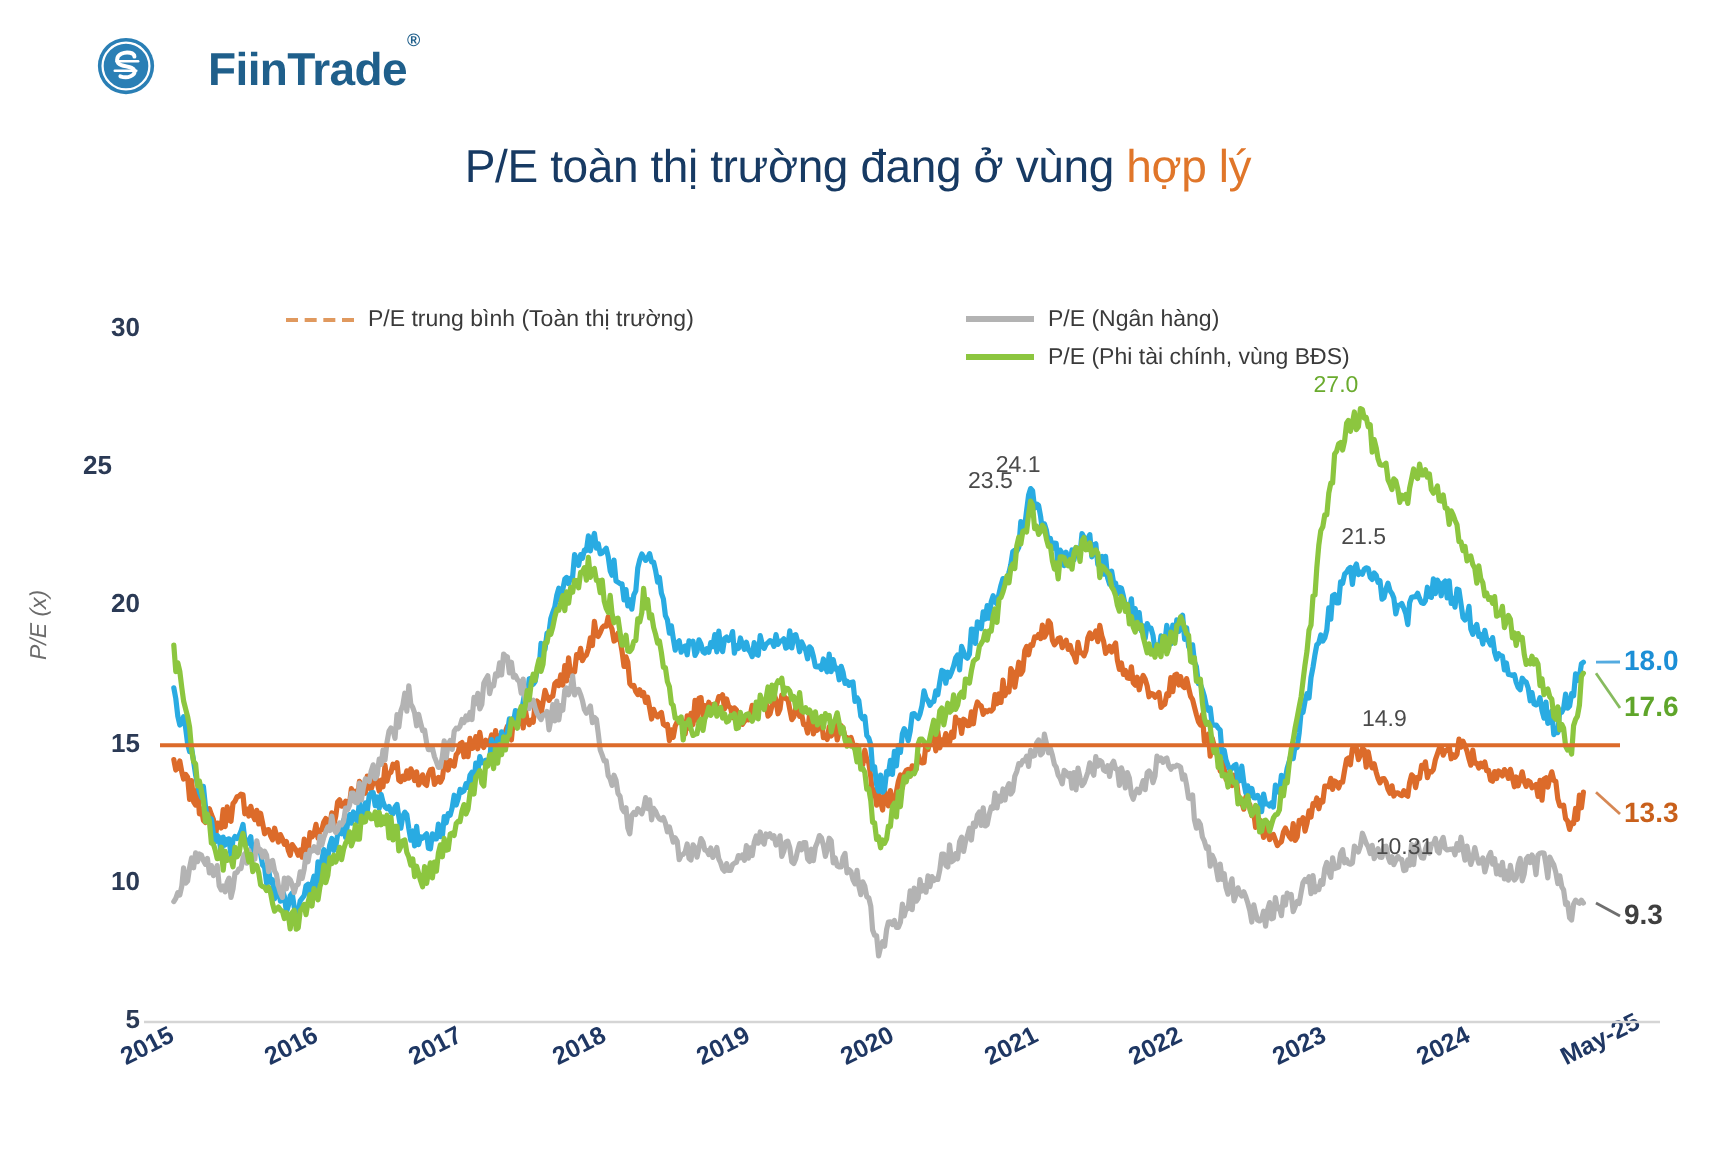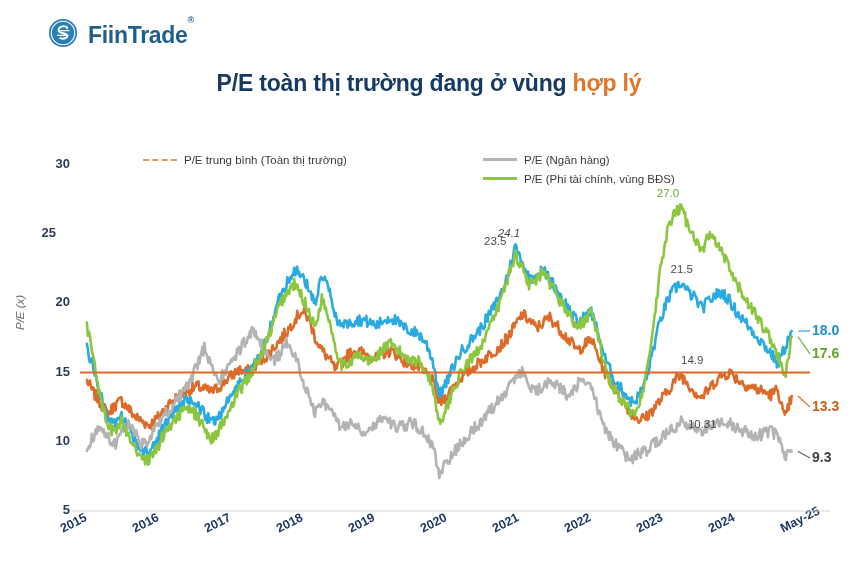--- a/index.html
+++ b/index.html
@@ -4,31 +4,31 @@
 <style>
   html,body{margin:0;padding:0;}
   body{
     width:858px;height:580px;background:#ffffff;
     font-family:"Liberation Sans", sans-serif;
     position:relative;overflow:hidden;
   }
   #stage{position:absolute;left:0;top:0;width:858px;height:580px;}
 
   
-  .brand{position:absolute;left:48px;top:16px;display:flex;align-items:center;gap:10px;}
+  .brand{position:absolute;left:48px;top:16px;display:flex;align-items:center;gap:26px;}
   .brand-mark{width:30px;height:30px;flex:0 0 30px;}
   .brand-name{
     font-size:23px;font-weight:bold;letter-spacing:-.3px;
     color:#1f5f8b;line-height:30px;position:relative;
   }
   .brand-name sup{font-size:9px;top:-11px;position:relative;font-weight:bold;}
 
   .title{
     position:absolute;left:0;top:70px;width:858px;text-align:center;
-    font-size:23px;font-weight:bold;color:#173a63;letter-spacing:-.2px;
+    font-size:23px;font-weight:normal;color:#173a63;letter-spacing:-.2px;
   }
   .title .hl{color:#E0762A;}
 
   
   .legend{position:absolute;left:143px;top:150px;width:680px;font-size:11.5px;color:#3a3a3a;}
   .legend-col{position:absolute;top:0;}
   .legend-col.c1{left:0;}
   .legend-col.c2{left:340px;}
   .legend-item{display:flex;align-items:center;height:19px;white-space:nowrap;}
   .sw{width:34px;height:0;border-top-width:3px;border-top-style:solid;margin-right:7px;flex:0 0 34px;}
@@ -121,21 +121,21 @@
         <path d="M86.9,343.9L87.9,349.3L88.9,358.1L89.9,362.5L90.9,361.0L91.8,358.3L92.8,363.8L93.8,371.9L94.8,375.8L95.8,374.1L96.8,380.6L97.8,387.5L98.8,392.1L99.7,396.0L100.7,398.7L101.7,393.2L102.7,403.0L103.7,409.2L104.7,409.1L105.7,409.6L106.7,417.2L107.6,420.9L108.6,417.7L109.6,418.8L110.6,427.2L111.6,418.6L112.6,422.5L113.6,419.7L114.5,419.4L115.5,427.7L116.5,420.0L117.5,418.2L118.5,419.3L119.5,417.9L120.5,415.7L121.5,412.2L122.4,419.8L123.4,422.0L124.4,420.2L125.4,418.4L126.4,429.3L127.4,424.2L128.4,422.1L129.4,425.5L130.3,426.7L131.3,432.5L132.3,433.7L133.3,441.7L134.3,434.8L135.3,441.2L136.3,439.9L137.3,449.4L138.2,446.2L139.2,444.0L140.2,450.6L141.2,445.0L142.2,448.3L143.2,456.1L144.2,452.7L145.1,447.9L146.1,446.5L147.1,453.5L148.1,457.9L149.1,456.2L150.1,450.4L151.1,449.1L152.1,447.7L153.0,442.9L154.0,442.1L155.0,449.3L156.0,441.9L157.0,438.1L158.0,443.7L159.0,430.9L160.0,439.6L160.9,430.2L161.9,424.8L162.9,433.2L163.9,428.6L164.9,422.5L165.9,419.2L166.9,425.2L167.9,423.3L168.8,417.3L169.8,415.1L170.8,416.9L171.8,410.1L172.8,418.7L173.8,411.7L174.8,407.3L175.7,411.6L176.7,406.0L177.7,408.3L178.7,410.9L179.7,400.9L180.7,407.8L181.7,407.3L182.7,401.4L183.6,405.8L184.6,397.8L185.6,396.4L186.6,396.3L187.6,402.8L188.6,398.5L189.6,404.2L190.6,397.3L191.5,401.0L192.5,403.5L193.5,404.3L194.5,403.2L195.5,406.0L196.5,406.9L197.5,403.5L198.5,402.2L199.4,408.3L200.4,414.1L201.4,408.1L202.4,406.1L203.4,407.3L204.4,414.3L205.4,420.1L206.4,415.5L207.3,423.0L208.3,413.2L209.3,422.3L210.3,418.4L211.3,419.1L212.3,417.9L213.3,416.9L214.2,424.1L215.2,424.4L216.2,416.9L217.2,419.4L218.2,419.5L219.2,412.1L220.2,418.3L221.2,418.0L222.1,408.3L223.1,411.4L224.1,406.8L225.1,407.6L226.1,403.8L227.1,397.6L228.1,402.5L229.1,399.4L230.0,394.7L231.0,396.1L232.0,395.4L233.0,391.8L234.0,393.7L235.0,387.6L236.0,386.1L237.0,391.6L237.9,381.5L238.9,386.1L239.9,378.3L240.9,381.4L241.9,380.8L242.9,380.1L243.9,381.5L244.8,380.0L245.8,369.8L246.8,376.5L247.8,376.2L248.8,369.4L249.8,375.7L250.8,365.9L251.8,371.1L252.7,368.9L253.7,366.4L254.7,359.4L255.7,359.8L256.7,361.5L257.7,355.3L258.7,358.8L259.7,355.3L260.6,356.2L261.6,350.9L262.6,345.0L263.6,349.3L264.6,339.4L265.6,339.2L266.6,342.1L267.6,340.7L268.5,335.4L269.5,334.8L270.5,321.7L271.5,322.4L272.5,324.7L273.5,316.6L274.5,316.3L275.4,309.3L276.4,306.2L277.4,303.5L278.4,297.6L279.4,294.1L280.4,300.0L281.4,294.8L282.4,289.6L283.3,288.7L284.3,291.8L285.3,289.1L286.3,288.5L287.3,277.3L288.3,279.7L289.3,282.7L290.3,277.3L291.2,279.2L292.2,275.1L293.2,275.3L294.2,267.9L295.2,275.4L296.2,270.1L297.2,266.7L298.2,274.1L299.1,271.8L300.1,276.9L301.1,276.4L302.1,275.2L303.1,274.1L304.1,278.3L305.1,285.5L306.0,287.6L307.0,280.0L308.0,290.5L309.0,291.1L310.0,291.8L311.0,291.9L312.0,300.0L313.0,294.8L313.9,303.0L314.9,299.9L315.9,304.6L316.9,297.4L317.9,295.4L318.9,283.9L319.9,279.8L320.9,277.0L321.8,278.4L322.8,280.2L323.8,279.1L324.8,276.8L325.8,281.0L326.8,281.0L327.8,285.3L328.8,291.0L329.7,288.7L330.7,296.6L331.7,299.5L332.7,307.8L333.7,309.9L334.7,316.6L335.7,312.9L336.6,319.0L337.6,325.1L338.6,321.4L339.6,320.4L340.6,326.1L341.6,323.6L342.6,323.0L343.6,327.4L344.5,320.4L345.5,321.7L346.5,320.6L347.5,327.7L348.5,325.9L349.5,319.9L350.5,322.1L351.5,325.9L352.4,326.5L353.4,324.3L354.4,326.1L355.4,321.3L356.4,323.3L357.4,317.3L358.4,325.9L359.4,315.6L360.3,323.3L361.3,325.8L362.3,319.3L363.3,318.5L364.3,320.2L365.3,319.2L366.3,315.8L367.2,326.6L368.2,322.7L369.2,324.2L370.2,319.0L371.2,322.3L372.2,324.7L373.2,321.1L374.2,324.8L375.1,326.0L376.1,328.3L377.1,321.3L378.1,327.1L379.1,327.6L380.1,317.8L381.1,322.1L382.1,324.2L383.0,322.2L384.0,321.3L385.0,320.3L386.0,320.9L387.0,323.2L388.0,317.3L389.0,322.2L390.0,320.7L390.9,320.4L391.9,319.4L392.9,324.1L393.9,323.4L394.9,315.4L395.9,324.0L396.9,317.8L397.9,317.3L398.8,320.7L399.8,325.9L400.8,320.9L401.8,323.0L402.8,325.0L403.8,329.4L404.8,323.4L405.7,324.4L406.7,328.2L407.7,333.3L408.7,333.4L409.7,333.0L410.7,334.8L411.7,329.5L412.7,333.3L413.6,335.9L414.6,327.1L415.6,335.8L416.6,329.8L417.6,334.5L418.6,334.1L419.6,339.9L420.6,333.2L421.5,336.0L422.5,341.7L423.5,340.6L424.5,342.7L425.5,341.3L426.5,341.0L427.5,350.7L428.5,348.8L429.4,350.3L430.4,358.1L431.4,359.4L432.4,358.3L433.4,367.7L434.4,369.1L435.4,372.4L436.3,384.6L437.3,383.4L438.3,392.4L439.3,395.6L440.3,387.5L441.3,396.1L442.3,394.6L443.3,385.8L444.2,387.1L445.2,380.2L446.2,387.2L447.2,375.7L448.2,383.0L449.2,372.8L450.2,376.2L451.2,366.8L452.1,364.3L453.1,366.1L454.1,370.3L455.1,365.6L456.1,357.0L457.1,356.8L458.1,358.2L459.1,359.2L460.0,357.0L461.0,352.8L462.0,345.4L463.0,349.0L464.0,350.4L465.0,352.7L466.0,351.1L466.9,350.7L467.9,345.5L468.9,347.4L469.9,341.1L470.9,335.2L471.9,335.8L472.9,341.6L473.9,336.1L474.8,338.4L475.8,336.0L476.8,333.1L477.8,329.0L478.8,327.5L479.8,334.9L480.8,323.2L481.8,325.8L482.7,328.3L483.7,329.1L484.7,327.2L485.7,314.6L486.7,314.7L487.7,321.7L488.7,310.9L489.7,311.9L490.6,314.3L491.6,305.9L492.6,309.5L493.6,302.8L494.6,309.1L495.6,300.9L496.6,297.8L497.5,300.9L498.5,302.0L499.5,296.9L500.5,292.6L501.5,289.3L502.5,289.8L503.5,289.7L504.5,286.3L505.4,282.3L506.4,275.8L507.4,275.1L508.4,275.6L509.4,273.7L510.4,260.8L511.4,264.4L512.4,262.8L513.3,255.3L514.3,247.5L515.3,244.3L516.3,245.4L517.3,254.1L518.3,252.0L519.3,252.7L520.3,258.2L521.2,265.3L522.2,261.9L523.2,265.1L524.2,271.3L525.2,269.2L526.2,274.4L527.2,271.6L528.1,271.7L529.1,284.1L530.1,275.1L531.1,276.5L532.1,282.8L533.1,276.1L534.1,281.6L535.1,281.7L536.0,274.9L537.0,279.9L538.0,273.8L539.0,275.2L540.0,277.2L541.0,266.8L542.0,268.6L543.0,273.5L543.9,269.3L544.9,267.3L545.9,278.4L546.9,272.4L547.9,271.9L548.9,282.2L549.9,278.8L550.9,278.2L551.8,287.1L552.8,278.2L553.8,288.9L554.8,292.1L555.8,285.5L556.8,291.3L557.8,291.5L558.7,297.0L559.7,293.7L560.7,294.1L561.7,298.1L562.7,303.0L563.7,303.6L564.7,305.0L565.7,299.4L566.6,310.8L567.6,304.3L568.6,310.2L569.6,306.3L570.6,315.4L571.6,312.9L572.6,319.2L573.6,311.8L574.5,314.0L575.5,314.1L576.5,317.7L577.5,325.0L578.5,322.6L579.5,324.9L580.5,317.9L581.5,319.5L582.4,321.4L583.4,312.7L584.4,317.8L585.4,322.0L586.4,312.5L587.4,320.6L588.4,309.9L589.4,315.7L590.3,308.9L591.3,307.6L592.3,319.7L593.3,313.9L594.3,323.2L595.3,325.5L596.3,322.4L597.2,330.8L598.2,333.4L599.2,341.8L600.2,342.2L601.2,344.9L602.2,348.3L603.2,353.2L604.2,355.2L605.1,354.0L606.1,362.5L607.1,362.6L608.1,362.5L609.1,364.0L610.1,365.0L611.1,378.1L612.1,375.1L613.0,380.0L614.0,382.7L615.0,385.2L616.0,384.2L617.0,382.9L618.0,382.3L619.0,390.6L620.0,390.3L620.9,383.1L621.9,391.3L622.9,396.5L623.9,392.9L624.9,397.8L625.9,394.2L626.9,398.8L627.8,399.0L628.8,397.7L629.8,399.5L630.8,405.8L631.8,397.0L632.8,401.9L633.8,401.9L634.8,403.0L635.7,401.5L636.7,403.5L637.7,392.6L638.7,394.2L639.7,396.3L640.7,387.7L641.7,391.3L642.7,389.1L643.6,384.1L644.6,380.7L645.6,377.0L646.6,379.3L647.6,372.6L648.6,373.7L649.6,366.3L650.6,355.5L651.5,356.2L652.5,350.6L653.5,346.8L654.5,349.0L655.5,338.8L656.5,333.6L657.5,327.2L658.4,322.4L659.4,321.4L660.4,317.5L661.4,320.5L662.4,318.9L663.4,315.0L664.4,303.9L665.4,309.6L666.3,297.9L667.3,297.3L668.3,301.5L669.3,301.5L670.3,290.9L671.3,291.7L672.3,287.1L673.3,286.1L674.2,284.5L675.2,283.7L676.2,292.2L677.2,284.2L678.2,282.0L679.2,287.3L680.2,286.1L681.2,287.1L682.1,284.7L683.1,283.9L684.1,284.2L685.1,288.6L686.1,289.7L687.1,286.5L688.1,287.6L689.0,291.2L690.0,290.4L691.0,299.6L692.0,298.8L693.0,294.4L694.0,291.6L695.0,295.3L696.0,296.8L696.9,299.0L697.9,306.9L698.9,302.7L699.9,302.6L700.9,301.7L701.9,304.1L702.9,306.8L703.9,312.3L704.8,301.3L705.8,298.6L706.8,298.4L707.8,298.3L708.8,296.6L709.8,299.3L710.8,301.4L711.8,301.7L712.7,300.4L713.7,293.6L714.7,298.2L715.7,298.7L716.7,289.4L717.7,296.8L718.7,290.0L719.6,291.6L720.6,297.9L721.6,291.5L722.6,290.5L723.6,299.0L724.6,290.4L725.6,301.7L726.6,299.1L727.5,303.6L728.5,294.6L729.5,295.0L730.5,301.9L731.5,308.8L732.5,310.0L733.5,308.7L734.5,303.2L735.4,314.5L736.4,317.2L737.4,313.8L738.4,312.2L739.4,318.2L740.4,317.3L741.4,322.0L742.4,315.2L743.3,319.4L744.3,320.4L745.3,322.5L746.3,318.8L747.3,326.1L748.3,329.5L749.3,326.9L750.2,327.8L751.2,328.0L752.2,335.0L753.2,331.5L754.2,337.2L755.2,337.4L756.2,337.7L757.2,337.3L758.1,341.2L759.1,343.8L760.1,344.9L761.1,339.1L762.1,340.4L763.1,341.1L764.1,344.0L765.1,350.4L766.0,346.3L767.0,352.0L768.0,352.5L769.0,351.9L770.0,348.8L771.0,355.3L772.0,359.1L773.0,351.1L773.9,361.7L774.9,361.0L775.9,355.6L776.9,367.3L777.9,364.2L778.9,366.3L779.9,354.9L780.9,356.1L781.8,354.2L782.8,347.0L783.8,354.1L784.8,353.0L785.8,346.8L786.8,347.9L787.8,336.9L788.7,340.3L789.7,338.6L790.7,331.9L791.7,331.1" fill="none" stroke="#29ABE2" stroke-width="2.6" stroke-linejoin="round" stroke-linecap="round"></path>
         <path d="M86.9,450.8L87.9,449.2L88.9,446.3L89.9,447.5L90.9,443.1L91.8,433.9L92.8,441.6L93.8,440.5L94.8,433.8L95.8,429.0L96.8,433.9L97.8,426.4L98.8,430.8L99.7,427.0L100.7,427.5L101.7,430.3L102.7,432.2L103.7,429.2L104.7,436.5L105.7,432.8L106.7,437.8L107.6,436.1L108.6,432.8L109.6,442.9L110.6,444.9L111.6,443.0L112.6,445.9L113.6,441.0L114.5,439.1L115.5,448.7L116.5,444.5L117.5,436.6L118.5,436.3L119.5,434.4L120.5,434.3L121.5,429.0L122.4,426.8L123.4,431.6L124.4,425.2L125.4,428.3L126.4,428.5L127.4,429.6L128.4,420.4L129.4,425.6L130.3,424.9L131.3,428.6L132.3,425.6L133.3,427.6L134.3,435.8L135.3,430.9L136.3,430.2L137.3,435.5L138.2,437.1L139.2,443.0L140.2,446.5L141.2,448.7L142.2,439.0L143.2,444.4L144.2,439.0L145.1,439.9L146.1,442.4L147.1,446.3L148.1,442.7L149.1,442.1L150.1,435.9L151.1,439.2L152.1,434.6L153.0,427.2L154.0,430.9L155.0,425.1L156.0,425.5L157.0,423.3L158.0,425.5L159.0,426.3L160.0,418.2L160.9,422.5L161.9,418.6L162.9,416.0L163.9,413.5L164.9,415.3L165.9,408.0L166.9,414.5L167.9,416.3L168.8,415.1L169.8,411.4L170.8,412.4L171.8,410.7L172.8,404.0L173.8,404.8L174.8,402.6L175.7,396.6L176.7,396.6L177.7,401.2L178.7,401.4L179.7,391.6L180.7,400.0L181.7,393.7L182.7,389.4L183.6,390.0L184.6,390.7L185.6,385.5L186.6,382.4L187.6,389.3L188.6,387.5L189.6,379.5L190.6,382.2L191.5,375.1L192.5,380.0L193.5,371.1L194.5,365.6L195.5,364.0L196.5,365.1L197.5,369.2L198.5,357.3L199.4,363.6L200.4,355.5L201.4,352.7L202.4,346.6L203.4,355.6L204.4,342.9L205.4,352.0L206.4,353.8L207.3,356.4L208.3,362.9L209.3,357.2L210.3,361.4L211.3,365.3L212.3,365.1L213.3,371.4L214.2,374.8L215.2,374.8L216.2,374.0L217.2,378.3L218.2,380.8L219.2,383.7L220.2,383.6L221.2,378.1L222.1,370.4L223.1,378.9L224.1,372.0L225.1,370.3L226.1,374.7L227.1,365.6L228.1,364.1L229.1,364.4L230.0,363.2L231.0,359.7L232.0,361.3L233.0,358.0L234.0,359.9L235.0,356.2L236.0,359.8L237.0,348.7L237.9,351.9L238.9,346.7L239.9,354.5L240.9,352.2L241.9,341.6L242.9,339.6L243.9,337.9L244.8,346.8L245.8,342.6L246.8,342.9L247.8,336.9L248.8,337.9L249.8,331.4L250.8,337.5L251.8,327.0L252.7,328.0L253.7,328.4L254.7,336.5L255.7,331.1L256.7,338.6L257.7,337.7L258.7,339.8L259.7,340.8L260.6,346.6L261.6,339.5L262.6,350.5L263.6,350.7L264.6,354.3L265.6,350.9L266.6,350.1L267.6,354.1L268.5,356.6L269.5,358.3L270.5,359.8L271.5,357.5L272.5,357.4L273.5,355.7L274.5,364.9L275.4,360.1L276.4,352.3L277.4,360.5L278.4,350.6L279.4,360.0L280.4,352.8L281.4,355.1L282.4,345.1L283.3,344.0L284.3,347.4L285.3,344.2L286.3,337.9L287.3,347.5L288.3,344.9L289.3,344.7L290.3,347.3L291.2,350.2L292.2,354.8L293.2,356.6L294.2,355.0L295.2,353.0L296.2,361.3L297.2,358.7L298.2,359.7L299.1,366.5L300.1,374.9L301.1,377.6L302.1,380.5L303.1,380.4L304.1,387.8L305.1,389.5L306.0,392.7L307.0,387.6L308.0,390.1L309.0,396.7L310.0,398.1L311.0,404.2L312.0,405.9L313.0,403.9L313.9,414.0L314.9,416.9L315.9,407.6L316.9,406.2L317.9,407.2L318.9,404.3L319.9,405.5L320.9,406.9L321.8,404.2L322.8,398.8L323.8,404.3L324.8,399.9L325.8,409.9L326.8,404.2L327.8,405.6L328.8,408.0L329.7,409.4L330.7,409.9L331.7,408.8L332.7,411.6L333.7,415.9L334.7,413.5L335.7,417.4L336.6,421.1L337.6,418.9L338.6,420.6L339.6,429.8L340.6,427.6L341.6,427.2L342.6,426.0L343.6,422.0L344.5,429.1L345.5,430.0L346.5,422.4L347.5,423.9L348.5,428.6L349.5,424.0L350.5,419.3L351.5,421.1L352.4,425.0L353.4,425.3L354.4,427.3L355.4,424.0L356.4,428.7L357.4,427.0L358.4,423.7L359.4,429.5L360.3,431.3L361.3,434.5L362.3,435.6L363.3,431.8L364.3,435.2L365.3,435.2L366.3,432.3L367.2,431.6L368.2,431.2L369.2,427.8L370.2,428.9L371.2,427.5L372.2,430.2L373.2,422.8L374.2,429.1L375.1,423.9L376.1,427.8L377.1,421.2L378.1,418.0L379.1,421.6L380.1,416.0L381.1,420.5L382.1,422.0L383.0,417.0L384.0,418.2L385.0,416.9L386.0,419.0L387.0,417.9L388.0,422.5L389.0,421.6L390.0,417.9L390.9,428.2L391.9,425.7L392.9,421.1L393.9,420.6L394.9,423.9L395.9,430.9L396.9,431.8L397.9,429.4L398.8,425.4L399.8,421.8L400.8,424.9L401.8,421.3L402.8,421.3L403.8,429.4L404.8,430.7L405.7,424.6L406.7,430.3L407.7,423.5L408.7,421.1L409.7,417.8L410.7,418.9L411.7,422.6L412.7,428.2L413.6,424.8L414.6,419.1L415.6,420.3L416.6,431.4L417.6,428.9L418.6,433.0L419.6,433.5L420.6,433.5L421.5,428.7L422.5,426.7L423.5,436.4L424.5,434.8L425.5,435.8L426.5,439.9L427.5,441.9L428.5,435.2L429.4,442.9L430.4,447.3L431.4,440.9L432.4,443.1L433.4,448.4L434.4,448.9L435.4,453.2L436.3,465.0L437.3,467.6L438.3,467.9L439.3,478.0L440.3,473.6L441.3,470.8L442.3,473.1L443.3,464.8L444.2,461.0L445.2,460.9L446.2,462.3L447.2,460.2L448.2,463.7L449.2,463.7L450.2,461.2L451.2,452.0L452.1,458.0L453.1,454.1L454.1,454.3L455.1,445.4L456.1,454.8L457.1,444.0L458.1,450.6L459.1,449.1L460.0,439.8L461.0,445.5L462.0,442.8L463.0,446.1L464.0,437.9L465.0,443.3L466.0,438.3L466.9,440.3L467.9,439.4L468.9,439.7L469.9,435.0L470.9,427.1L471.9,427.1L472.9,432.7L473.9,433.5L474.8,422.4L475.8,430.9L476.8,430.1L477.8,426.8L478.8,429.4L479.8,420.8L480.8,418.6L481.8,425.7L482.7,421.0L483.7,417.8L484.7,414.1L485.7,420.0L486.7,411.6L487.7,413.3L488.7,407.5L489.7,406.0L490.6,412.7L491.6,403.9L492.6,413.0L493.6,412.3L494.6,407.2L495.6,403.5L496.6,404.1L497.5,396.6L498.5,404.0L499.5,398.1L500.5,400.5L501.5,394.5L502.5,400.0L503.5,394.2L504.5,391.8L505.4,397.0L506.4,395.5L507.4,388.1L508.4,385.7L509.4,381.8L510.4,382.4L511.4,380.2L512.4,380.4L513.3,378.1L514.3,383.2L515.3,375.2L516.3,378.1L517.3,377.8L518.3,371.5L519.3,370.0L520.3,377.5L521.2,376.6L522.2,367.1L523.2,371.6L524.2,376.4L525.2,374.2L526.2,377.6L527.2,382.2L528.1,383.6L529.1,387.6L530.1,389.2L531.1,391.9L532.1,385.2L533.1,386.1L534.1,388.1L535.1,386.7L536.0,394.1L537.0,386.3L538.0,394.9L539.0,384.0L540.0,388.8L541.0,392.8L542.0,391.5L543.0,388.8L543.9,386.2L544.9,381.4L545.9,385.3L546.9,387.6L547.9,378.3L548.9,383.1L549.9,380.2L550.9,380.9L551.8,385.0L552.8,385.6L553.8,382.9L554.8,388.2L555.8,382.4L556.8,380.6L557.8,384.4L558.7,384.5L559.7,392.7L560.7,383.9L561.7,387.4L562.7,394.0L563.7,386.3L564.7,389.1L565.7,397.2L566.6,399.6L567.6,396.4L568.6,394.6L569.6,396.4L570.6,393.5L571.6,390.3L572.6,394.8L573.6,386.3L574.5,385.5L575.5,387.1L576.5,391.3L577.5,388.0L578.5,378.0L579.5,380.3L580.5,379.0L581.5,381.2L582.4,379.5L583.4,379.0L584.4,383.0L585.4,384.6L586.4,383.2L587.4,383.4L588.4,382.6L589.4,383.0L590.3,383.6L591.3,389.5L592.3,387.5L593.3,392.5L594.3,399.1L595.3,399.3L596.3,397.5L597.2,409.8L598.2,414.1L599.2,410.5L600.2,412.3L601.2,418.5L602.2,420.6L603.2,424.2L604.2,423.5L605.1,433.1L606.1,427.6L607.1,429.9L608.1,434.1L609.1,439.9L610.1,432.0L611.1,439.7L612.1,436.8L613.0,443.8L614.0,447.1L615.0,442.9L616.0,439.4L617.0,450.4L618.0,447.5L619.0,443.9L620.0,446.9L620.9,448.0L621.9,445.9L622.9,448.4L623.9,451.5L624.9,455.3L625.9,461.0L626.9,452.4L627.8,456.5L628.8,460.1L629.8,460.5L630.8,459.7L631.8,455.6L632.8,463.1L633.8,454.8L634.8,451.3L635.7,459.4L636.7,459.0L637.7,448.8L638.7,454.3L639.7,453.7L640.7,457.8L641.7,448.6L642.7,452.5L643.6,446.5L644.6,448.5L645.6,447.3L646.6,455.8L647.6,453.3L648.6,450.7L649.6,451.7L650.6,446.0L651.5,441.3L652.5,439.7L653.5,440.8L654.5,438.3L655.5,446.8L656.5,437.8L657.5,446.0L658.4,443.4L659.4,444.8L660.4,440.3L661.4,442.1L662.4,434.3L663.4,431.2L664.4,435.9L665.4,438.7L666.3,428.9L667.3,434.3L668.3,433.9L669.3,433.5L670.3,426.7L671.3,424.8L672.3,431.4L673.3,429.7L674.2,431.8L675.2,432.1L676.2,431.5L677.2,423.0L678.2,424.6L679.2,426.0L680.2,423.0L681.2,416.6L682.1,418.9L683.1,421.7L684.1,423.4L685.1,426.8L686.1,422.7L687.1,429.3L688.1,426.7L689.0,424.3L690.0,428.6L691.0,428.7L692.0,423.3L693.0,423.1L694.0,428.3L695.0,431.1L696.0,428.4L696.9,432.3L697.9,430.2L698.9,428.2L699.9,429.5L700.9,429.8L701.9,435.3L702.9,435.0L703.9,429.9L704.8,432.6L705.8,422.3L706.8,432.3L707.8,423.2L708.8,421.3L709.8,426.4L710.8,428.9L711.8,429.1L712.7,424.6L713.7,421.9L714.7,426.6L715.7,422.1L716.7,422.0L717.7,419.2L718.7,425.5L719.6,426.4L720.6,420.9L721.6,418.7L722.6,424.1L723.6,425.0L724.6,424.7L725.6,424.6L726.6,424.4L727.5,427.4L728.5,421.8L729.5,425.0L730.5,418.6L731.5,424.6L732.5,430.1L733.5,423.0L734.5,428.4L735.4,432.2L736.4,429.0L737.4,423.8L738.4,428.2L739.4,431.6L740.4,431.4L741.4,429.0L742.4,436.0L743.3,432.7L744.3,428.3L745.3,426.2L746.3,432.0L747.3,429.3L748.3,436.9L749.3,433.0L750.2,437.4L751.2,431.2L752.2,439.5L753.2,435.6L754.2,440.1L755.2,432.7L756.2,438.6L757.2,440.0L758.1,438.9L759.1,432.3L760.1,429.2L761.1,440.4L762.1,437.0L763.1,429.5L764.1,428.2L765.1,431.3L766.0,427.5L767.0,429.7L768.0,437.3L769.0,427.6L770.0,426.6L771.0,426.4L772.0,426.5L773.0,432.4L773.9,438.9L774.9,428.5L775.9,430.7L776.9,432.4L777.9,436.2L778.9,441.8L779.9,437.9L780.9,443.4L781.8,444.9L782.8,452.2L783.8,451.5L784.8,458.9L785.8,460.0L786.8,452.1L787.8,450.1L788.7,451.0L789.7,451.6L790.7,450.1L791.7,451.5" fill="none" stroke="#B3B3B3" stroke-width="2.6" stroke-linejoin="round" stroke-linecap="round"></path>
         <path d="M86.9,322.5L87.9,335.8L88.9,331.4L89.9,335.7L90.9,343.9L91.8,350.5L92.8,354.4L93.8,358.3L94.8,363.6L95.8,375.1L96.8,380.8L97.8,382.0L98.8,392.9L99.7,390.5L100.7,395.4L101.7,400.4L102.7,410.9L103.7,407.0L104.7,410.6L105.7,421.6L106.7,422.0L107.6,425.0L108.6,429.3L109.6,429.1L110.6,423.6L111.6,435.1L112.6,425.7L113.6,430.2L114.5,429.9L115.5,429.3L116.5,433.4L117.5,423.7L118.5,428.4L119.5,427.0L120.5,420.5L121.5,416.7L122.4,421.6L123.4,425.7L124.4,430.9L125.4,427.2L126.4,435.8L127.4,432.4L128.4,432.8L129.4,436.6L130.3,442.4L131.3,443.3L132.3,443.6L133.3,445.3L134.3,443.6L135.3,446.5L136.3,451.9L137.3,455.6L138.2,454.5L139.2,453.5L140.2,455.0L141.2,455.7L142.2,459.3L143.2,456.4L144.2,457.4L145.1,464.5L146.1,456.3L147.1,455.1L148.1,464.6L149.1,464.0L150.1,455.4L151.1,454.2L152.1,452.2L153.0,457.3L154.0,451.2L155.0,447.3L156.0,453.0L157.0,444.3L158.0,446.6L159.0,449.9L160.0,443.2L160.9,440.7L161.9,432.6L162.9,441.3L163.9,437.7L164.9,428.9L165.9,431.8L166.9,427.6L167.9,431.0L168.8,428.3L169.8,423.7L170.8,429.8L171.8,424.6L172.8,421.6L173.8,420.0L174.8,415.9L175.7,422.9L176.7,419.8L177.7,412.4L178.7,419.6L179.7,419.6L180.7,408.1L181.7,411.1L182.7,410.9L183.6,406.7L184.6,406.9L185.6,409.4L186.6,409.2L187.6,406.0L188.6,412.5L189.6,406.2L190.6,412.4L191.5,408.5L192.5,411.8L193.5,407.6L194.5,419.0L195.5,408.7L196.5,420.0L197.5,413.2L198.5,413.2L199.4,425.4L200.4,423.3L201.4,420.4L202.4,420.0L203.4,426.2L204.4,428.5L205.4,432.5L206.4,429.5L207.3,438.3L208.3,433.1L209.3,436.6L210.3,440.4L211.3,443.4L212.3,433.3L213.3,441.7L214.2,436.3L215.2,431.4L216.2,438.9L217.2,431.1L218.2,435.6L219.2,426.6L220.2,422.4L221.2,428.4L222.1,419.2L223.1,425.1L224.1,424.8L225.1,417.1L226.1,416.6L227.1,417.7L228.1,411.7L229.1,410.6L230.0,410.8L231.0,405.5L232.0,402.3L233.0,407.0L234.0,404.6L235.0,396.6L236.0,392.4L237.0,397.0L237.9,388.5L238.9,387.1L239.9,385.3L240.9,391.6L241.9,393.0L242.9,381.4L243.9,383.0L244.8,377.5L245.8,377.3L246.8,384.3L247.8,373.4L248.8,381.6L249.8,372.3L250.8,377.3L251.8,368.4L252.7,375.0L253.7,368.4L254.7,367.5L255.7,359.6L256.7,361.9L257.7,361.6L258.7,364.1L259.7,356.1L260.6,353.2L261.6,358.0L262.6,353.0L263.6,345.3L264.6,349.9L265.6,341.7L266.6,337.1L267.6,340.2L268.5,334.1L269.5,329.8L270.5,335.7L271.5,332.1L272.5,321.4L273.5,321.3L274.5,315.7L275.4,317.1L276.4,313.5L277.4,308.5L278.4,304.8L279.4,305.1L280.4,301.4L281.4,297.8L282.4,305.3L283.3,295.9L284.3,301.6L285.3,293.8L286.3,296.1L287.3,290.2L288.3,290.3L289.3,293.9L290.3,286.2L291.2,286.1L292.2,283.8L293.2,290.1L294.2,278.7L295.2,288.7L296.2,285.0L297.2,284.3L298.2,290.2L299.1,290.2L300.1,296.3L301.1,290.0L302.1,300.5L303.1,304.2L304.1,306.2L305.1,297.7L306.0,306.6L307.0,311.4L308.0,309.6L309.0,309.1L310.0,316.1L311.0,322.6L312.0,322.5L313.0,317.6L313.9,325.5L314.9,325.8L315.9,324.4L316.9,320.7L317.9,320.3L318.9,309.4L319.9,310.9L320.9,306.4L321.8,294.2L322.8,304.0L323.8,299.8L324.8,309.0L325.8,307.4L326.8,313.7L327.8,317.2L328.8,321.6L329.7,320.5L330.7,326.3L331.7,333.7L332.7,333.8L333.7,340.8L334.7,343.4L335.7,351.8L336.6,352.8L337.6,359.1L338.6,359.1L339.6,361.1L340.6,358.5L341.6,370.0L342.6,361.7L343.6,362.2L344.5,359.8L345.5,364.5L346.5,367.7L347.5,367.1L348.5,366.9L349.5,361.0L350.5,359.6L351.5,365.2L352.4,359.4L353.4,357.3L354.4,353.6L355.4,357.7L356.4,355.8L357.4,352.0L358.4,358.1L359.4,355.6L360.3,353.7L361.3,359.0L362.3,356.9L363.3,361.0L364.3,360.5L365.3,357.7L366.3,358.2L367.2,356.9L368.2,364.3L369.2,363.9L370.2,356.2L371.2,361.4L372.2,358.4L373.2,357.2L374.2,356.9L375.1,358.8L376.1,360.6L377.1,358.6L378.1,351.1L379.1,359.4L380.1,347.6L381.1,351.2L382.1,354.8L383.0,349.5L384.0,343.5L385.0,350.7L386.0,342.6L387.0,349.5L388.0,342.5L389.0,340.4L390.0,341.3L390.9,339.1L391.9,347.1L392.9,344.1L393.9,344.3L394.9,345.6L395.9,349.5L396.9,348.3L397.9,353.9L398.8,352.6L399.8,346.3L400.8,355.3L401.8,356.1L402.8,353.8L403.8,356.4L404.8,355.0L405.7,356.9L406.7,360.9L407.7,355.9L408.7,362.5L409.7,359.5L410.7,358.3L411.7,363.9L412.7,356.8L413.6,359.1L414.6,357.7L415.6,365.9L416.6,361.7L417.6,359.9L418.6,356.4L419.6,361.6L420.6,366.6L421.5,363.7L422.5,369.9L423.5,373.1L424.5,370.0L425.5,373.0L426.5,372.7L427.5,374.9L428.5,380.9L429.4,373.9L430.4,384.6L431.4,384.2L432.4,386.1L433.4,394.6L434.4,394.4L435.4,400.4L436.3,411.2L437.3,411.4L438.3,419.7L439.3,418.4L440.3,423.9L441.3,420.0L442.3,421.6L443.3,419.4L444.2,413.1L445.2,413.2L446.2,403.3L447.2,401.6L448.2,408.5L449.2,395.9L450.2,403.3L451.2,393.5L452.1,388.4L453.1,390.9L454.1,386.7L455.1,388.0L456.1,386.7L457.1,386.9L458.1,384.4L459.1,371.9L460.0,369.5L461.0,369.6L462.0,370.8L463.0,372.4L464.0,373.5L465.0,368.7L466.0,364.0L466.9,360.1L467.9,367.2L468.9,363.9L469.9,355.4L470.9,354.0L471.9,362.4L472.9,357.1L473.9,351.6L474.8,356.1L475.8,355.2L476.8,347.4L477.8,354.7L478.8,352.6L479.8,347.3L480.8,346.1L481.8,348.7L482.7,339.5L483.7,339.9L484.7,341.5L485.7,335.4L486.7,330.7L487.7,329.7L488.7,329.0L489.7,323.2L490.6,321.8L491.6,320.0L492.6,315.7L493.6,320.1L494.6,315.4L495.6,315.6L496.6,307.9L497.5,304.5L498.5,311.2L499.5,299.6L500.5,298.7L501.5,295.9L502.5,292.3L503.5,287.9L504.5,291.4L505.4,284.1L506.4,282.0L507.4,284.3L508.4,272.9L509.4,268.6L510.4,272.0L511.4,265.8L512.4,265.2L513.3,266.0L514.3,257.2L515.3,250.5L516.3,252.6L517.3,264.3L518.3,263.0L519.3,267.2L520.3,265.7L521.2,262.6L522.2,264.1L523.2,269.4L524.2,273.2L525.2,273.0L526.2,280.4L527.2,284.5L528.1,281.5L529.1,289.4L530.1,278.4L531.1,278.4L532.1,278.8L533.1,282.0L534.1,282.9L535.1,279.7L536.0,284.6L537.0,276.4L538.0,273.7L539.0,274.4L540.0,280.7L541.0,270.4L542.0,268.8L543.0,274.9L543.9,274.7L544.9,271.5L545.9,277.4L546.9,275.9L547.9,275.0L548.9,276.7L549.9,288.8L550.9,283.0L551.8,283.7L552.8,284.9L553.8,286.3L554.8,287.4L555.8,293.4L556.8,295.0L557.8,297.8L558.7,302.6L559.7,305.6L560.7,298.2L561.7,300.0L562.7,305.7L563.7,302.2L564.7,312.0L565.7,308.2L566.6,313.5L567.6,316.0L568.6,311.2L569.6,314.2L570.6,312.6L571.6,318.5L572.6,322.4L573.6,326.4L574.5,321.9L575.5,327.1L576.5,325.4L577.5,328.6L578.5,322.4L579.5,326.1L580.5,328.3L581.5,318.3L582.4,318.3L583.4,327.0L584.4,324.0L585.4,316.1L586.4,319.9L587.4,321.6L588.4,312.7L589.4,311.8L590.3,308.4L591.3,310.9L592.3,314.0L593.3,316.9L594.3,317.7L595.3,330.7L596.3,331.2L597.2,328.8L598.2,340.7L599.2,340.7L600.2,339.6L601.2,351.5L602.2,359.2L603.2,362.1L604.2,361.3L605.1,363.3L606.1,371.4L607.1,376.3L608.1,373.2L609.1,383.7L610.1,378.3L611.1,388.0L612.1,387.2L613.0,387.6L614.0,393.5L615.0,385.9L616.0,389.7L617.0,391.5L618.0,391.1L619.0,402.0L620.0,398.7L620.9,400.2L621.9,403.7L622.9,400.8L623.9,397.8L624.9,404.7L625.9,407.6L626.9,405.8L627.8,402.7L628.8,403.9L629.8,416.0L630.8,415.6L631.8,410.5L632.8,410.1L633.8,411.3L634.8,415.6L635.7,412.4L636.7,409.0L637.7,407.4L638.7,407.1L639.7,405.0L640.7,394.3L641.7,397.9L642.7,390.6L643.6,391.4L644.6,381.7L645.6,374.7L646.6,369.9L647.6,363.7L648.6,358.7L649.6,353.4L650.6,348.2L651.5,340.5L652.5,332.4L653.5,325.6L654.5,315.1L655.5,312.5L656.5,298.0L657.5,297.5L658.4,283.9L659.4,272.6L660.4,265.3L661.4,263.4L662.4,257.4L663.4,257.4L664.4,246.5L665.4,241.6L666.3,241.5L667.3,227.0L668.3,225.6L669.3,222.0L670.3,221.3L671.3,225.0L672.3,220.5L673.3,211.6L674.2,210.2L675.2,215.7L676.2,211.6L677.2,206.0L678.2,214.8L679.2,213.4L680.2,204.3L681.2,204.8L682.1,209.0L683.1,208.7L684.1,213.4L685.1,212.4L686.1,226.1L687.1,219.8L688.1,223.9L689.0,229.3L690.0,232.3L691.0,232.6L692.0,232.6L693.0,231.6L694.0,239.8L695.0,242.1L696.0,244.8L696.9,239.4L697.9,240.4L698.9,244.5L699.9,251.2L700.9,247.6L701.9,249.4L702.9,247.2L703.9,251.7L704.8,244.1L705.8,239.4L706.8,234.5L707.8,238.1L708.8,239.3L709.8,232.1L710.8,237.4L711.8,237.5L712.7,234.9L713.7,238.6L714.7,237.0L715.7,244.9L716.7,246.6L717.7,245.4L718.7,243.0L719.6,250.2L720.6,250.5L721.6,247.5L722.6,254.1L723.6,254.2L724.6,262.2L725.6,255.4L726.6,257.6L727.5,260.1L728.5,262.4L729.5,270.8L730.5,270.9L731.5,275.3L732.5,273.2L733.5,280.4L734.5,278.4L735.4,278.0L736.4,282.3L737.4,284.1L738.4,291.6L739.4,282.9L740.4,289.4L741.4,291.3L742.4,297.9L743.3,296.5L744.3,299.7L745.3,298.9L746.3,301.7L747.3,298.3L748.3,308.1L749.3,307.5L750.2,307.3L751.2,303.2L752.2,313.8L753.2,310.7L754.2,307.7L755.2,309.6L756.2,318.9L757.2,316.4L758.1,322.7L759.1,316.8L760.1,319.5L761.1,318.7L762.1,327.0L763.1,332.2L764.1,330.5L765.1,331.9L766.0,328.1L767.0,332.0L768.0,329.9L769.0,332.0L770.0,342.8L771.0,339.4L772.0,347.3L773.0,345.2L773.9,344.5L774.9,348.4L775.9,349.6L776.9,358.4L777.9,359.6L778.9,353.4L779.9,365.0L780.9,362.2L781.8,364.1L782.8,373.0L783.8,375.0L784.8,373.7L785.8,377.0L786.8,362.8L787.8,359.7L788.7,358.2L789.7,352.6L790.7,338.2L791.7,336.6" fill="none" stroke="#8CC63F" stroke-width="2.6" stroke-linejoin="round" stroke-linecap="round"></path>
         <line x1="80" y1="372.6" x2="810" y2="372.6" stroke="#DC6B2A" stroke-width="2"></line>
         <line x1="798" y1="331.08" x2="810" y2="331" stroke="#1C8FD6" stroke-width="1.4" opacity="0.75"></line>
         <line x1="798" y1="336.616" x2="810" y2="354" stroke="#5FA52A" stroke-width="1.4" opacity="0.75"></line>
         <line x1="798" y1="396.128" x2="810" y2="407" stroke="#C9601B" stroke-width="1.4" opacity="0.75"></line>
         <line x1="798" y1="451.488" x2="810" y2="458" stroke="#3f3f3f" stroke-width="1.4" opacity="0.75"></line>
       </svg>
     <div id="annos">
-        <div class="ann" style="left: 497.862px; top: 226.656px; color: rgb(74, 74, 74); font-style: italic;">24.1</div>
+        <div class="ann" style="left: 497.862px; top: 226.656px; color: rgb(74, 74, 74);">24.1</div>
         <div class="ann" style="left: 484.042px; top: 234.96px; color: rgb(74, 74, 74);">23.5</div>
         <div class="ann" style="left: 656.787px; top: 186.52px; color: rgb(106, 171, 46);">27.0</div>
         <div class="ann" style="left: 670.607px; top: 262.64px; color: rgb(74, 74, 74);">21.5</div>
         <div class="ann" style="left: 681px; top: 353.984px; color: rgb(74, 74, 74);">14.9</div>
         <div class="ann" style="left: 687.881px; top: 417.51px; color: rgb(74, 74, 74);">10.31</div>
       </div>
     <div id="endlabels">
         <div class="endlab" style="left: 812px; top: 322px; color: rgb(28, 143, 214);">18.0</div>
         <div class="endlab" style="left: 812px; top: 345px; color: rgb(95, 165, 42);">17.6</div>
         <div class="endlab" style="left: 812px; top: 398px; color: rgb(201, 96, 27);">13.3</div>

